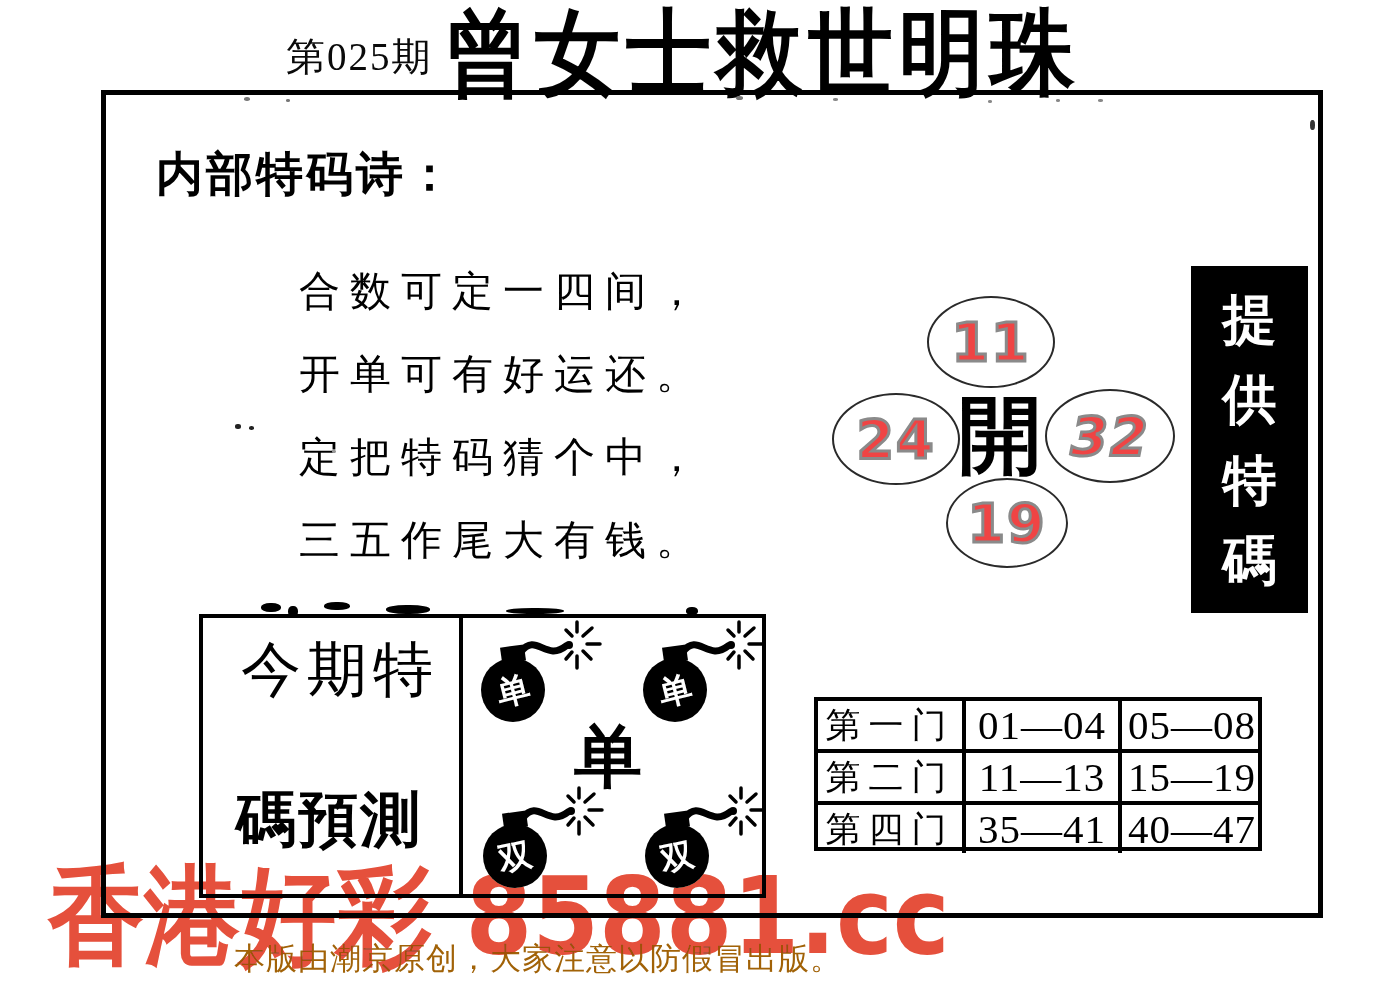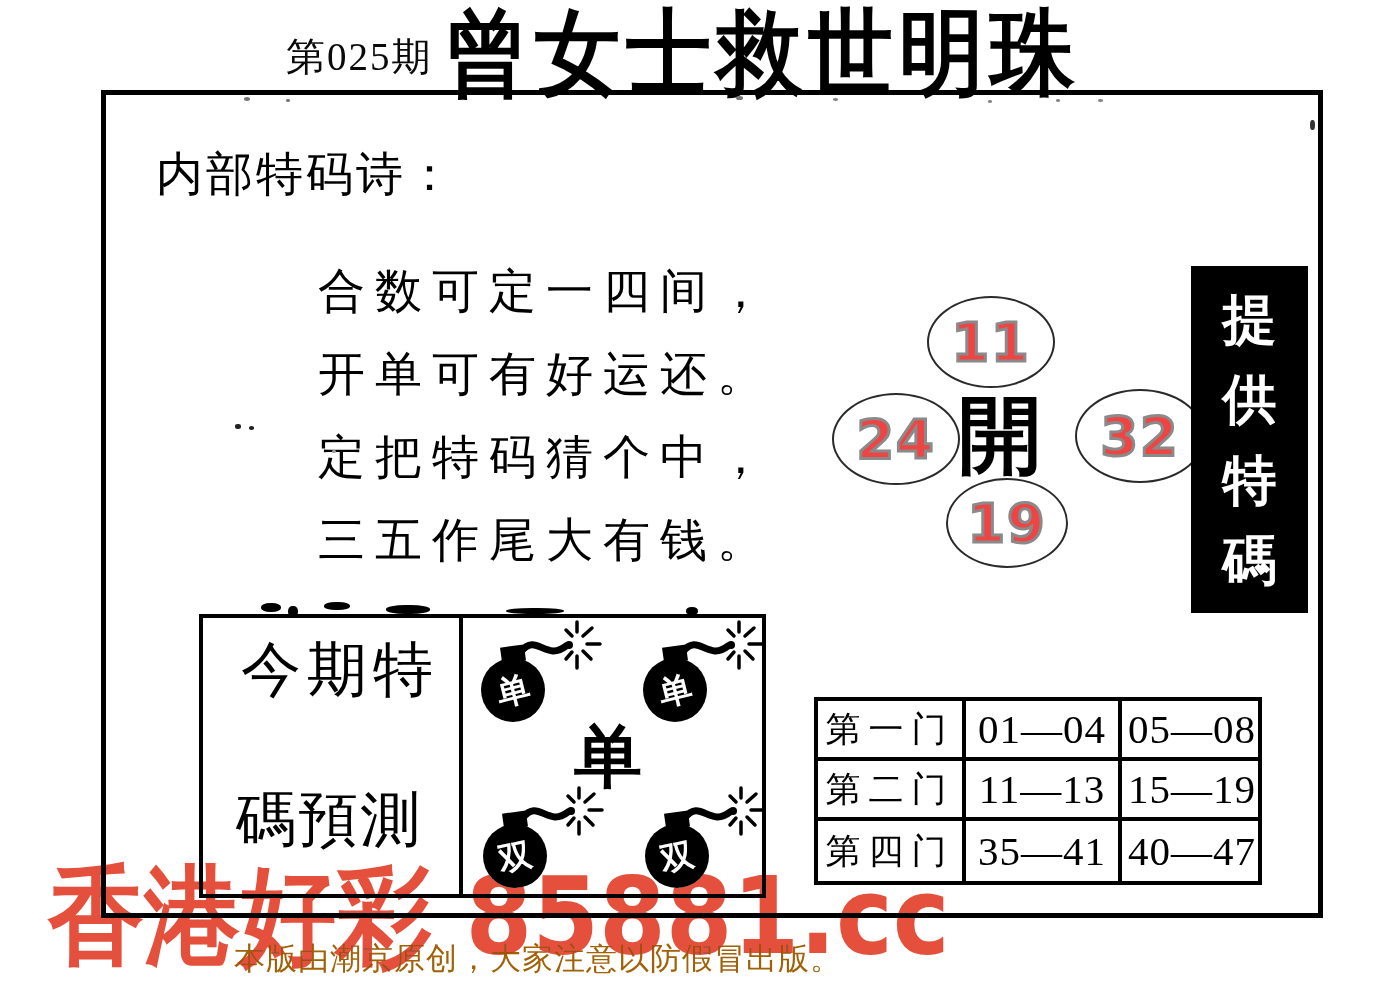--- a/index.html
+++ b/index.html
@@ -14,28 +14,28 @@
   .main-title {
     left:408px; top:-10px; font-size:85px; font-weight:bold; letter-spacing:6px;
     font-family:"DejaVu Serif", serif; transform:scaleY(1.1); transform-origin:top left;
     white-space:nowrap;
   }
 
   
   .main-box { left:65px; top:90px; width:1222px; height:828px; border:5px solid #000; box-sizing:border-box; }
 
   
-  .poem-heading { left:120px; top:143px; font-size:47px; font-weight:normal; letter-spacing:3px; }
-  .poem { left:282px; top:250px; font-size:47px; letter-spacing:10px; line-height:83px; white-space:nowrap; }
+  .poem-heading { left:120px; top:143px; font-size:47px; font-weight:bold; letter-spacing:3px; }
+  .poem { left:263px; top:250px; font-size:41px; letter-spacing:10px; line-height:83px; white-space:nowrap; }
 
   
   .oval { border:2px solid #2a2a2a; border-radius:50%; display:flex; align-items:center; justify-content:center; background:#fff; }
   .oval-top    { left:891px;  top:296px; width:124px; height:88px; }
   .oval-left   { left:796px;  top:393px; width:124px; height:88px;align-items:center; }
-  .oval-right  { left:1039px; top:389px; width:126px; height:90px; }
+  .oval-right  { left:1009px; top:389px; width:126px; height:90px;font-style:italic; }
   .oval-bottom { left:910px;  top:478px; width:118px; height:86px; }
   .oval-num {
     font-family:"DejaVu Sans", sans-serif; font-weight:bold; font-size:54px;
     color:#ef4444; -webkit-text-stroke:3px #8a8a8a; letter-spacing:2px;
   }
   .kai {
     left:905px; top:388px; width:118px; height:96px; display:flex; align-items:center; justify-content:center;
     font-size:84px; font-weight:900; font-family:"DejaVu Serif", serif;
   }
 
@@ -43,28 +43,28 @@
   .banner {
     left:1155px; top:266px; width:117px; height:347px; background:#000;
     display:flex; flex-direction:column; align-items:center; justify-content:space-evenly;
   }
   .banner-char { color:#fff; font-size:54px; font-weight:bold; line-height:1; font-family:"DejaVu Serif", serif; }
 
   
   .pred-box { left:163px; top:614px; width:567px; height:284px; border:4px solid #000; box-sizing:border-box; }
   .pred-divider { left:423px; top:618px; width:4px; height:276px; background:#000; }
   .pred-title1 { left:183px; top:630px; width:220px; text-align:right; font-size:60px; letter-spacing:6px; font-weight:500; }
-  .pred-title2 { left:176px; top:780px; width:234px; text-align:center; font-size:60px; letter-spacing:2px; font-weight:400; }
+  .pred-title2 { left:176px; top:780px; width:234px; text-align:center; font-size:60px; letter-spacing:2px; font-weight:700; }
   .big-odd { left:538px; top:712px; font-size:68px; font-weight:bold; }
 
   .bomb { position:absolute; width:135px; height:115px; }
 
   
   .info-table {
-    left:778px; top:697px; width:448px; height:188px; box-sizing:border-box;
+    left:778px; top:697px; width:448px; height:154px; box-sizing:border-box;
     display:grid; grid-template-columns:148px 156px 140px; grid-template-rows:1fr 1fr 1fr;
     border:4px solid #000; background:#fff;
   }
   .cell { border-right:4px solid #000; border-bottom:4px solid #000; display:flex; align-items:center; justify-content:center; }
   .cell.col-last { border-right:none; }
   .cell.row-last { border-bottom:none; }
   .cell.door  { font-size:35px; letter-spacing:8px; }
   .cell.range { font-size:41px; letter-spacing:1px; }
 
   

